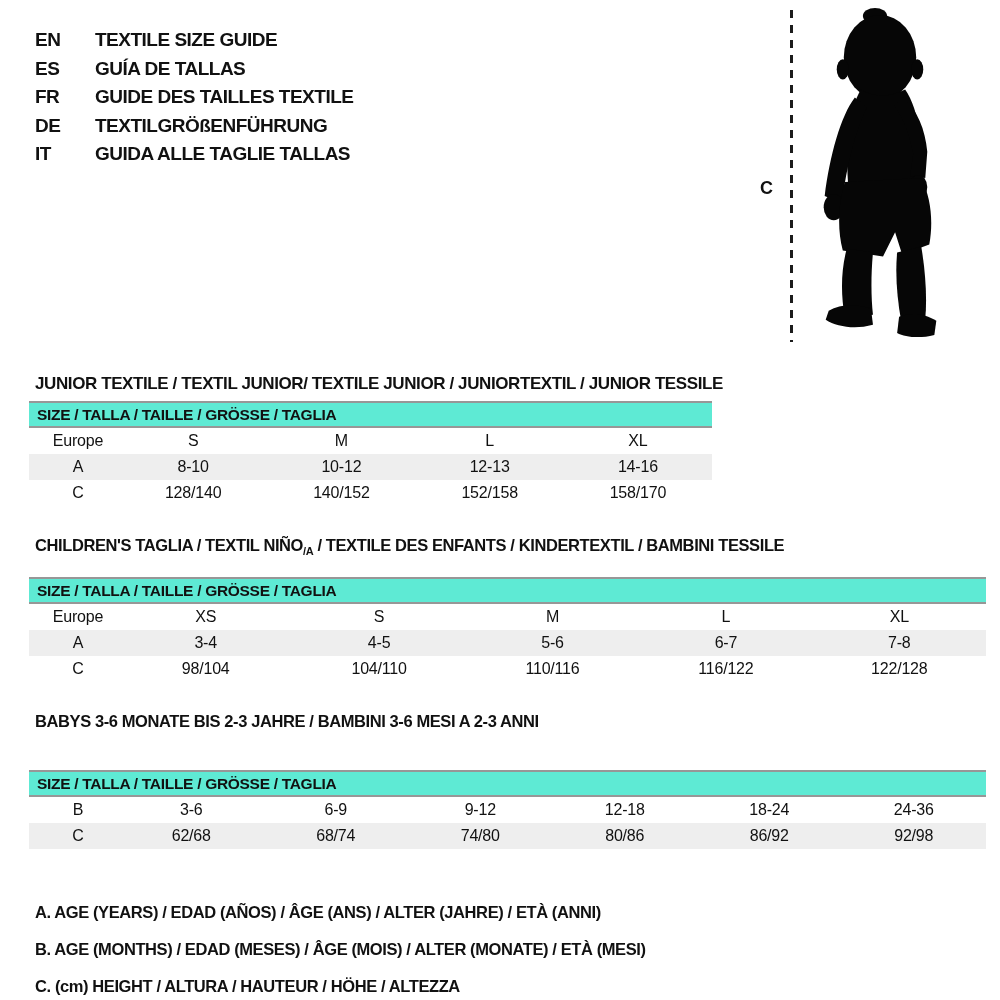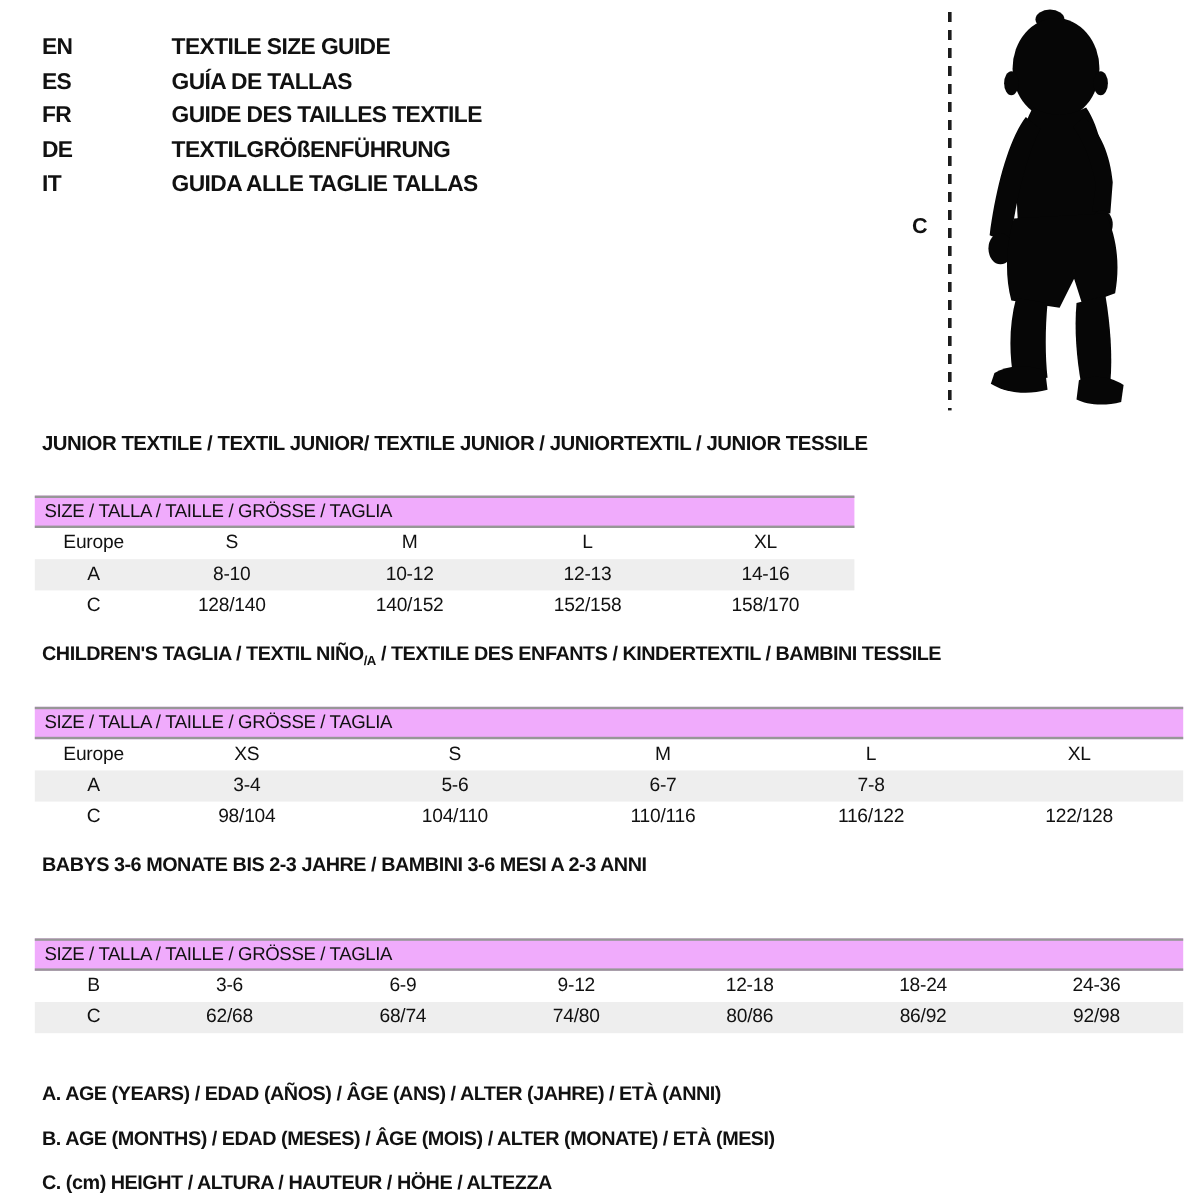--- a/index.html
+++ b/index.html
@@ -3,44 +3,44 @@
 <meta charset="utf-8">
 <style>
   html,body { margin:0; padding:0; background:#ffffff; }
   .canvas {
     position:relative; width:1000px; height:1000px; background:#ffffff;
     font-family:"Liberation Sans","DejaVu Sans",sans-serif; color:#111;
     overflow:hidden;
   }
   
   .lang-list { position:absolute; left:35px; top:26px; font-size:19px; font-weight:700; letter-spacing:-0.5px; }
-  .lang-row { display:flex; height:28.5px; line-height:28.5px;gap:48px; }
+  .lang-row { display:flex; height:28.5px; line-height:28.5px; }
   .lang-code { width:60px; }
   
   .measure-line {
     position:absolute; left:790px; top:10px; width:3px; height:332px;
     background:repeating-linear-gradient(to bottom,#1c1c1c 0 8px,transparent 8px 15px);
   }
   .measure-label { position:absolute; left:760px; top:178px; font-size:18px; font-weight:700; }
   .baby-svg { position:absolute; left:808px; top:5px; }
   
   .sec-title { position:absolute; left:35px; font-weight:700; letter-spacing:-0.4px; white-space:nowrap; }
-  .t-junior { top:360px; font-size:17px;text-align:center; }
+  .t-junior { top:374px; font-size:17px;text-align:center; }
   .t-children { top:536px; font-size:16.5px; }
   .t-babies { top:707px; font-size:16.5px; line-height:29px; }
   .sub-small { font-size:11px; vertical-align:-4px; }
   
   .size-table { position:absolute; font-size:16px; letter-spacing:-0.2px; }
   .tbl-junior   { left:29px; top:401px; width:683px; }
   .tbl-children { left:29px; top:577px; width:957px; }
   .tbl-babies   { left:29px; top:770px; width:957px; }
   .table-header {
-    box-sizing:border-box; height:27px; line-height:23px; background:#f0abfc;
+    box-sizing:border-box; height:27px; line-height:23px; background:#5eead4;
     border-top:2px solid #979797; border-bottom:2px solid #979797;
-    padding-left:8px; font-weight:400; font-size:15.5px; letter-spacing:-0.3px;margin-top:12px;
+    padding-left:8px; font-weight:700; font-size:15.5px; letter-spacing:-0.3px;
   }
   .trow { display:grid; grid-template-columns:90px repeat(var(--cols),1fr); height:26px; line-height:26px; }
   .trow.shade { background:#eeeeee; }
   .cell { text-align:center; }
   .cell.label { text-align:center; padding-left:8px; }
   
   .legend { position:absolute; left:35px; top:894px; font-size:16.5px; font-weight:700; letter-spacing:-0.4px; }
   .legend-line { height:37px; line-height:37px; white-space:nowrap; }
 </style>
 </head>
@@ -130,20 +130,21 @@
           <div class="cell label">Europe</div>
           <div class="cell">XS</div>
           <div class="cell">S</div>
           <div class="cell">M</div>
           <div class="cell">L</div>
           <div class="cell">XL</div>
         </div>
         <div class="trow shade">
           <div class="cell label">A</div>
           <div class="cell">3-4</div>
+          <div class="cell">4-5</div>
           <div class="cell">5-6</div>
           <div class="cell">6-7</div>
           <div class="cell">7-8</div>
         </div>
         <div class="trow">
           <div class="cell label">C</div>
           <div class="cell">98/104</div>
           <div class="cell">104/110</div>
           <div class="cell">110/116</div>
           <div class="cell">116/122</div>

